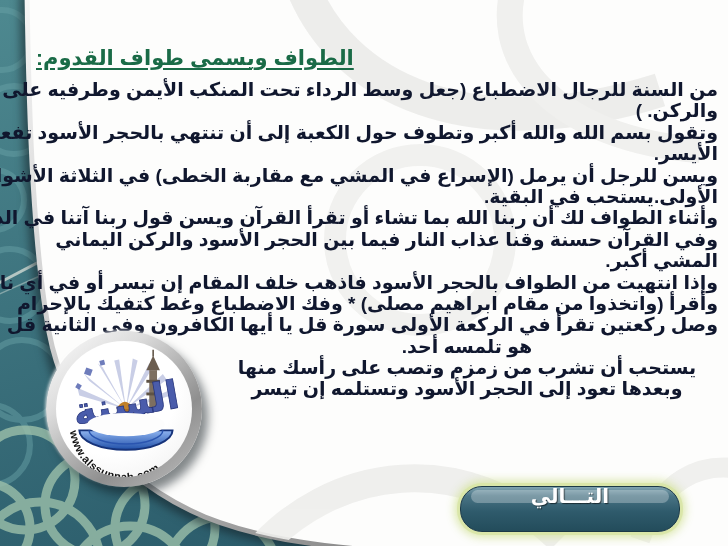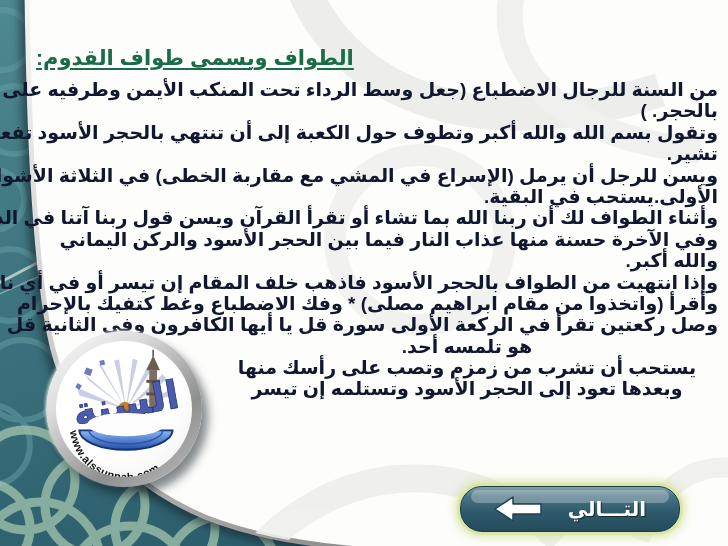--- a/index.html
+++ b/index.html
@@ -18,21 +18,21 @@
          background:linear-gradient(140deg,#ffffff 0%,#dcdcdc 30%,#8f8f8f 68%,#c2c2c2 100%);
          box-shadow:6px 8px 10px rgba(10,20,25,.5), -1px -1px 3px rgba(255,255,255,.7);}
   .badge-face{position:absolute;inset:10px;border-radius:50%;
          background:radial-gradient(circle at 40% 35%,#ffffff 55%,#ededed 100%);overflow:hidden;}
   .badge-face svg{position:absolute;inset:0;width:100%;height:100%;}
   
   .next-btn{position:absolute;left:460px;top:486px;width:218px;height:44px;border-radius:22px;
          background:linear-gradient(#7fa3b0 0%,#4a7485 20%,var(--button-teal,#2f5b6c) 55%,#234c5b 100%);
          border:1px solid #1c3a46;cursor:pointer;
          box-shadow:0 0 0 3px rgba(217,230,168,.95),0 0 10px 5px rgba(210,226,150,.85);
-         display:flex;flex-direction:row;align-items:center;justify-content:center;gap:26px;direction:rtl;}
+         display:flex;flex-direction:column;align-items:center;justify-content:center;gap:26px;direction:rtl;}
   .next-btn::before{content:"";position:absolute;left:10px;right:10px;top:3px;height:13px;
          border-radius:10px;background:rgba(255,255,255,.28);}
   .btn-label{font-size:20px;font-weight:bold;color:#ffffff;text-shadow:1px 1px 1px rgba(0,0,0,.55);
          position:relative;}
   .btn-arrow{position:relative;display:block;}
 </style>
 </head>
 <body>
 
 <div class="stage">
@@ -87,28 +87,28 @@
       <circle cx="420" cy="240" r="85" stroke="#f0f0ee" stroke-width="22"></circle>
       <path d="M 250 560 C 330 460, 470 450, 560 540" stroke="#eeeeec" stroke-width="28"></path>
       <path d="M 640 540 C 660 480, 700 460, 745 470" stroke="#efefed" stroke-width="20"></path>
     </g>
   </svg>
 
   <div class="title">الطواف ويسمى طواف القدوم:</div>
 
   <div class="body-block">
     <div class="ln">من السنة للرجال الاضطباع (جعل وسط الرداء تحت المنكب الأيمن وطرفيه على العاتق الأيسر</div>
-    <div class="ln">بالحجر. )</div>
+    <div class="ln">والركن. )</div>
     <div class="ln">وتقول بسم الله والله أكبر وتطوف حول الكعبة إلى أن تنتهي بالحجر الأسود تفعل ذلك سبعة</div>
-    <div class="ln">تشير.</div>
+    <div class="ln">الأيسر.</div>
     <div class="ln">ويسن للرجل أن يرمل (الإسراع في المشي مع مقاربة الخطى) في الثلاثة الأشواط</div>
     <div class="ln">الأولى.يستحب في البقية.</div>
     <div class="ln">وأثناء الطواف لك أن ربنا الله بما تشاء أو تقرأ القرآن ويسن قول ربنا آتنا في الدنيا حسنة</div>
-    <div class="ln">وفي الآخرة حسنة منها عذاب النار فيما بين الحجر الأسود والركن اليماني</div>
-    <div class="ln">والله أكبر.</div>
+    <div class="ln">وفي القرآن حسنة وقنا عذاب النار فيما بين الحجر الأسود والركن اليماني</div>
+    <div class="ln">المشي أكبر.</div>
     <div class="ln">وإذا انتهيت من الطواف بالحجر الأسود فاذهب خلف المقام إن تيسر أو في أي ناحية من المسجد</div>
     <div class="ln center">وأقرأ (واتخذوا من مقام ابراهيم مصلى) * وفك الاضطباع وغط كتفيك بالإحرام</div>
     <div class="ln center">وصل ركعتين تقرأ في الركعة الأولى سورة قل يا أيها الكافرون وفي الثانية قل</div>
     <div class="ln center">هو تلمسه أحد.</div>
     <div class="ln center">يستحب أن تشرب من زمزم وتصب على رأسك منها</div>
     <div class="ln center">وبعدها تعود إلى الحجر الأسود وتستلمه إن تيسر</div>
   </div>
 
   <div class="badge">
     <div class="badge-face">

